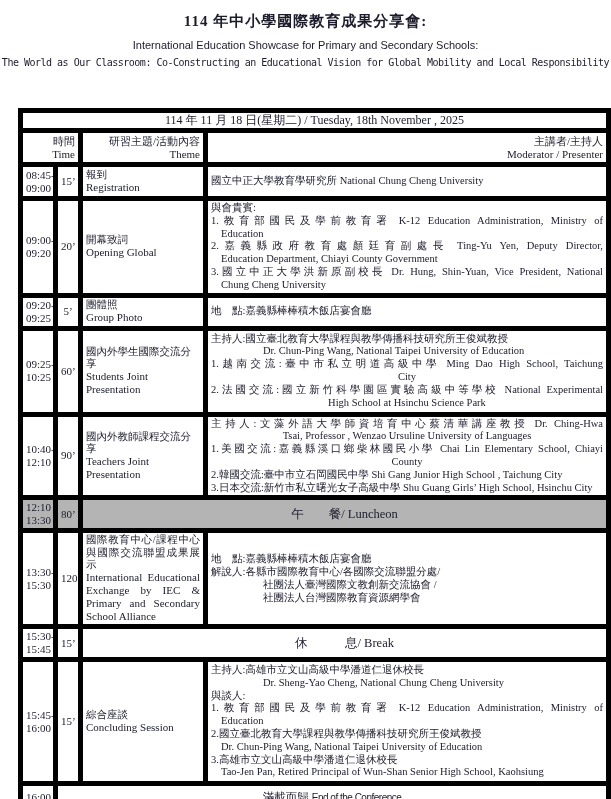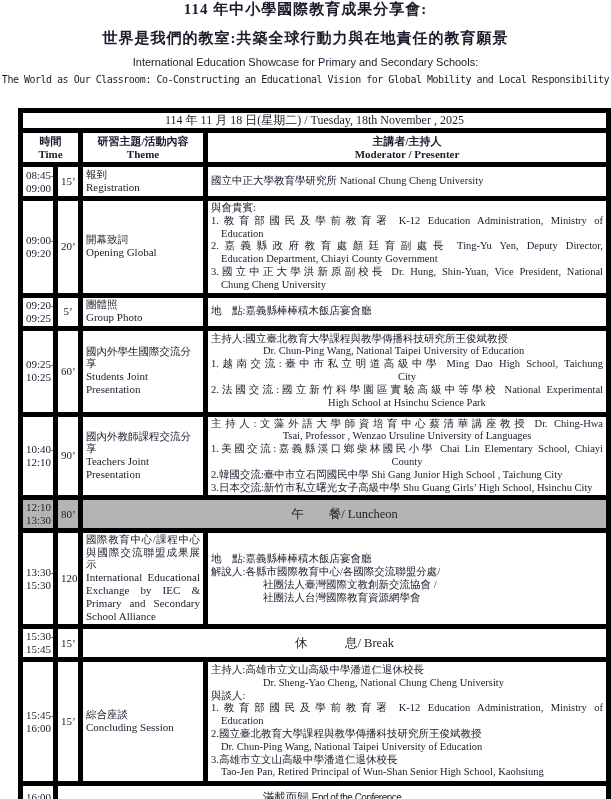--- a/index.html
+++ b/index.html
@@ -1,37 +1,37 @@
 <!DOCTYPE html>
 <html><head>
 <meta charset="utf-8">
 <style>
   html,body{margin:0;padding:0;background:#ffffff;}
   body{width:611px;height:799px;overflow:hidden;
        font-family:"Liberation Serif","DejaVu Serif",serif;color:#1b1b2b;}
   .page{position:relative;width:611px;height:799px;background:#fff;}
 
   
-  .titles{text-align:center;}
+  .titles{padding-top:12px;text-align:center;}
   .t1{font-size:15px;font-weight:bold;letter-spacing:1px;}
   .t2{font-size:15px;font-weight:bold;letter-spacing:1px;margin-top:10px;}
   .t3{font-family:"Liberation Sans","DejaVu Sans",sans-serif;font-weight:normal;
       font-size:11px;margin-top:8px;}
   .t4{font-family:"DejaVu Sans Mono","Liberation Mono",monospace;font-size:10px;
       letter-spacing:-0.5px;margin-top:6px;white-space:nowrap;}
 
   
   table.agenda{position:absolute;left:18px;top:108px;width:588px;
       border-collapse:collapse;border:2px solid #1c1c30;table-layout:fixed;}
   .agenda td{border:5px solid #000000;padding:1px 3px;vertical-align:middle;
       font-size:11px;line-height:1.18;overflow:hidden;}
   .c-time{width:35px;} .c-dur{width:25px;} .c-theme{width:125px;} .c-pres{width:403px;}
 
   .daterow td{text-align:center;font-size:12px;padding:0;height:15px;line-height:1.1;}
-  .headrow td{text-align:center;height:27px;font-weight:bold;}
+  .headrow td{text-align:right;height:27px;}
   .pre{white-space:pre-line;}
   td.time,td.dur{text-align:center;}
 
   .theme .tzh{font-size:10.5px;}
   .theme .ten{font-size:11px;}
   .theme.jfy .tzh,.theme.jfy .ten{text-align:justify;text-justify:inter-word;}
 
   .pres p{margin:0;font-size:10.5px;line-height:1.22;}
   .pres p.ind1{padding-left:10px;}
   .pres p.ind2{padding-left:52px;}
@@ -45,21 +45,20 @@
   .endrow .en{font-family:Liberation Sans, sans-serif;
       font-size:10px;letter-spacing:-0.5px;}
 </style>
 </head>
 <body>
 
 <div class="page">
 
   <div class="titles">
     <div class="t1">114 年中小學國際教育成果分享會:</div>
-    <div class="t2">世界是我們的教室:共築全球行動力與在地責任的教育願景</div>
     <div class="t3">International Education Showcase for Primary and Secondary Schools:</div>
     <div class="t4">The World as Our Classroom: Co-Constructing an Educational Vision for Global Mobility and Local Responsibility</div>
   </div>
 
   <table class="agenda">
     <colgroup>
         <col class="c-time">
         <col class="c-dur">
         <col class="c-theme">
         <col class="c-pres">

